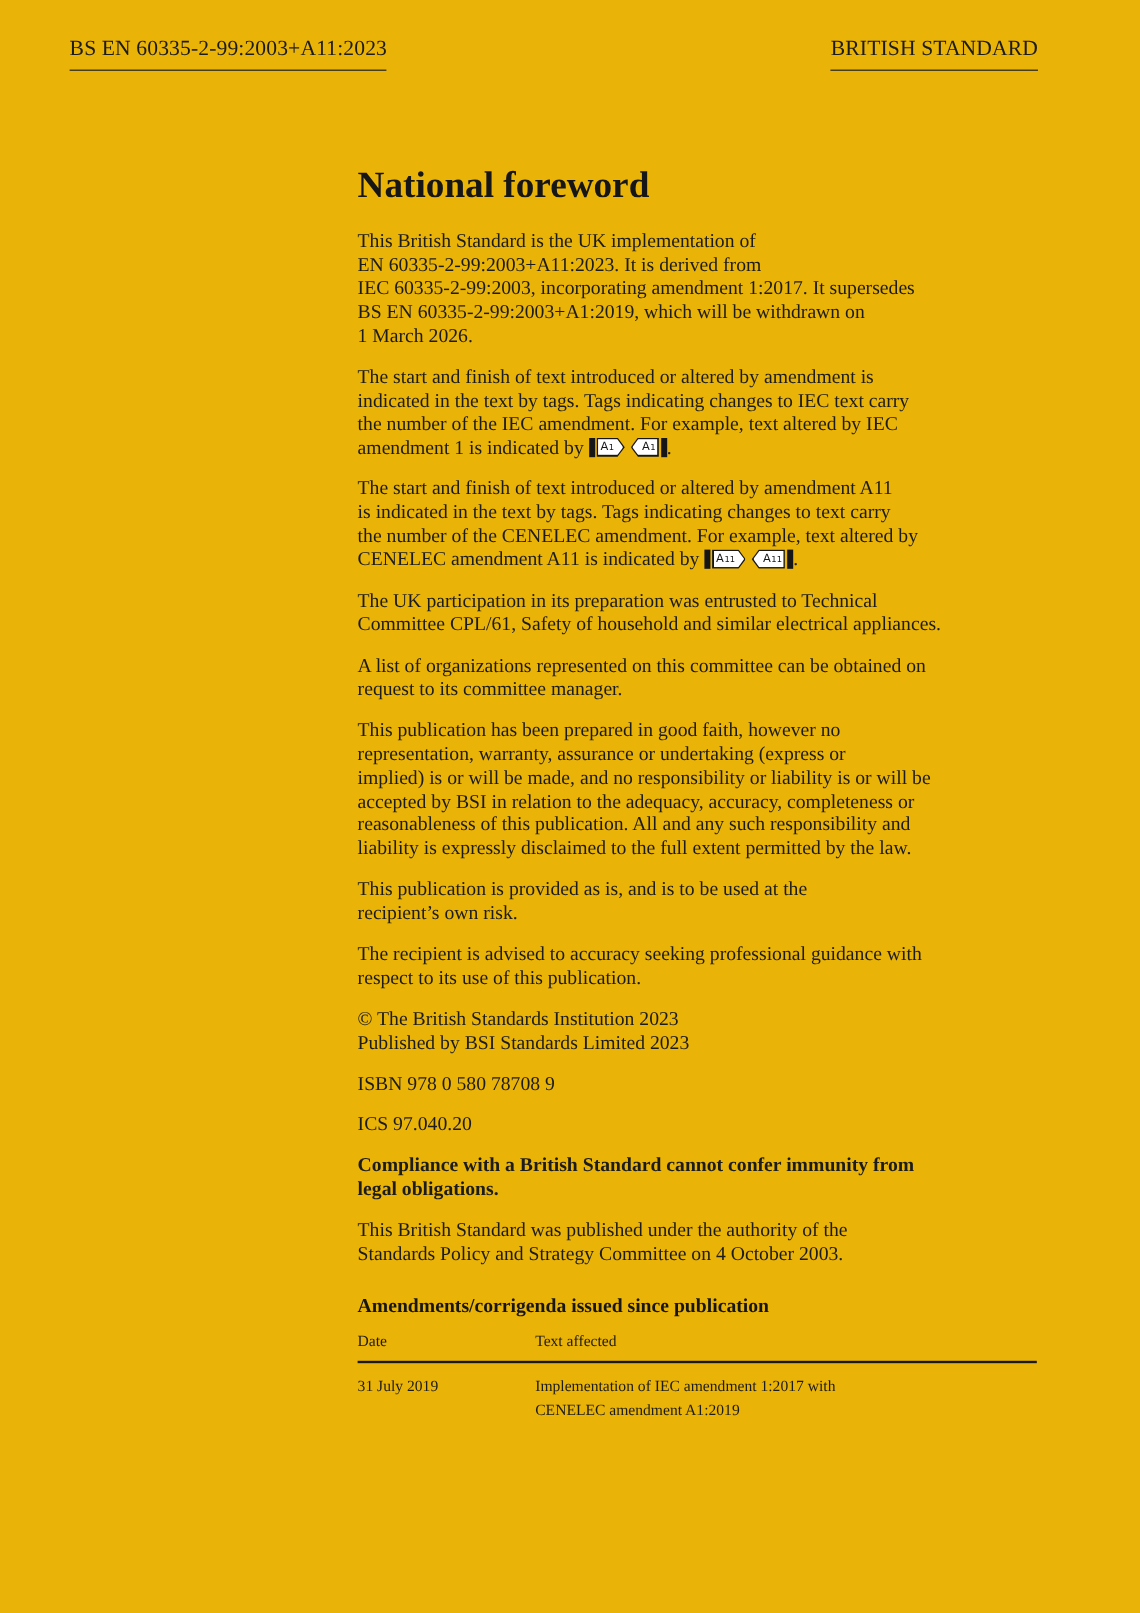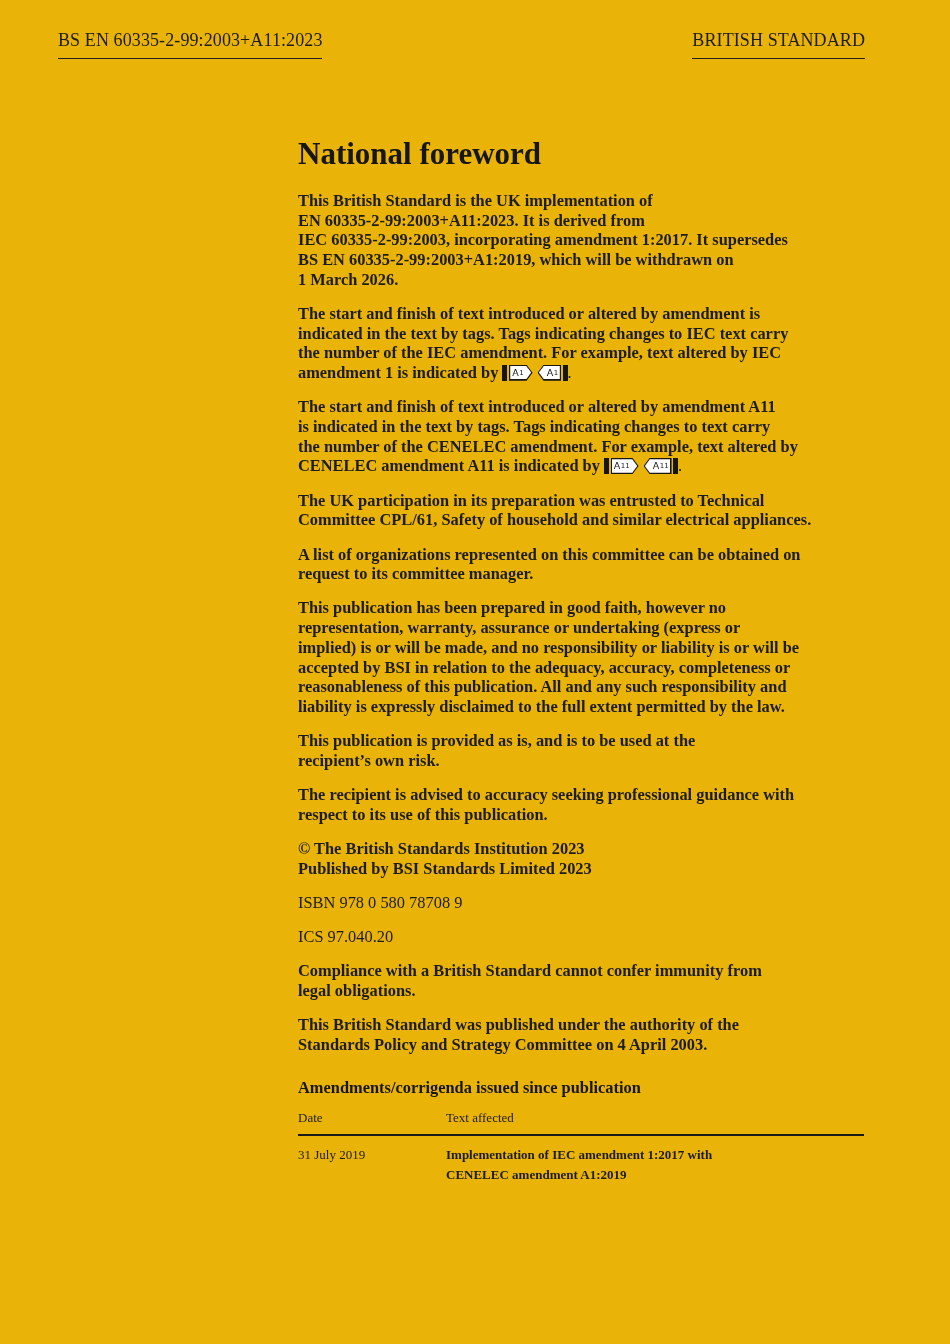--- a/index.html
+++ b/index.html
@@ -45,21 +45,21 @@
     font-weight: bold;
     line-height: 36px;
     margin: 0 0 19px 0;
     color: #161616;
   }
   .para, p.para {
     font-size: 16.4px;
     line-height: 19.7px;
     margin: 0 0 14.5px 0;
   }
-  .lines { white-space: pre-line; font-weight: bold; }
+  .lines { white-space: pre-line; }
   .bold { font-weight: bold; }
   h2.subhead {
     font-size: 16.4px;
     line-height: 19.7px;
     font-weight: bold;
     margin: 0 0 14.5px 0;
     color: #161616;
   }
 
   
@@ -204,21 +204,21 @@
 Published by BSI Standards Limited 2023</p>
 
     <p class="para">ISBN 978 0 580 78708 9</p>
 
     <p class="para">ICS 97.040.20</p>
 
     <p class="para lines bold">Compliance with a British Standard cannot confer immunity from
 legal obligations.</p>
 
     <p class="para lines">This British Standard was published under the authority of the
-Standards Policy and Strategy Committee on 4 April 2003.</p>
+Standards Policy and Strategy Committee on 4 October 2003.</p>
 
     <div class="amend">
       <h3>Amendments/corrigenda issued since publication</h3>
       <div class="amend-grid head">
         <span>Date</span>
         <span>Text affected</span>
       </div>
       <div class="amend-grid row">
         <span>31 July 2019</span>
         <span class="lines">Implementation of IEC amendment 1:2017 with

